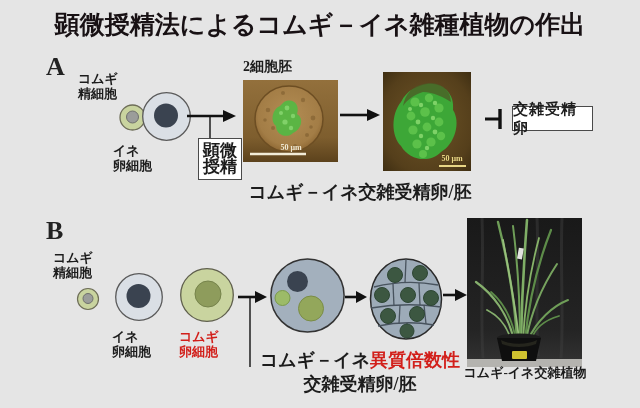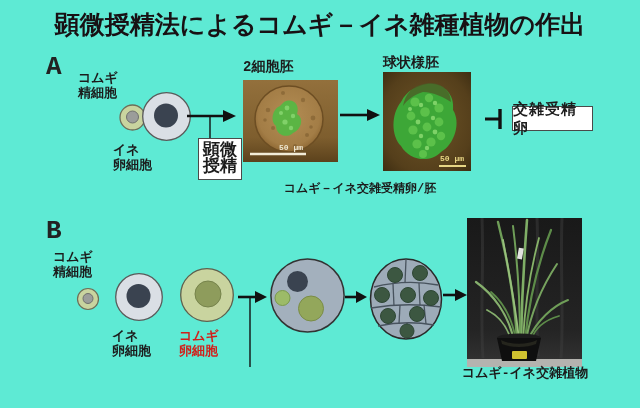--- a/index.html
+++ b/index.html
@@ -1,29 +1,29 @@
 <!DOCTYPE html>
 <html><head>
 <meta charset="utf-8">
 <style>
   html,body{margin:0;padding:0;background:#fff;}
   #canvas{
-    position:relative;width:640px;height:408px;background:#5eead4;overflow:hidden;
-    font-family:Liberation Mono, monospace;color:#1a1a1a;
+    position:relative;width:640px;height:408px;background:#e5e5e5;overflow:hidden;
+    font-family:Liberation Serif, serif;color:#1a1a1a;
   }
   .abs{position:absolute;}
   .title{
     left:0;top:8px;width:640px;text-align:center;
     font-size:25px;font-weight:800;letter-spacing:0px;color:#181114;white-space:nowrap;
   }
   .panel-letter{font-size:26px;font-weight:700;color:#222;}
   .cell-label{font-size:13px;font-weight:700;line-height:15px;text-align:left;color:#1c1c1c;}
   .cell-label.red{color:#d21f1a;}
   .photo-title{font-size:14px;font-weight:700;text-align:left;color:#1c1c1c;white-space:nowrap;}
-  .caption{font-size:12px;font-weight:700;text-align:center;color:#1c1c1c;white-space:nowrap;}
+  .caption{font-size:18px;font-weight:700;text-align:center;color:#1c1c1c;white-space:nowrap;}
   .caption .red{color:#d21f1a;}
   .plant-caption{font-size:13px;font-weight:700;text-align:center;color:#1c1c1c;white-space:nowrap;}
   .box{
     background:#fff;border:1.5px solid #4a4a4a;display:flex;flex-direction:column;
     align-items:center;justify-content:center;box-sizing:border-box;
   }
   .box .bl{font-size:17px;font-weight:700;line-height:16px;color:#1c1c1c;}
   .arrest{font-size:15px;font-weight:700;letter-spacing:1px;color:#1c1c1c;
     display:flex;align-items:center;justify-content:center;}
   svg{display:block;}
@@ -106,21 +106,20 @@
     </g>
     <line x1="7" y1="74" x2="63" y2="74" stroke="#f2ecd8" stroke-width="2.6"></line>
     <text x="48" y="70" font-size="8" font-weight="700" fill="#efe8d2" text-anchor="middle">50 μm</text>
   </svg>
 
   <svg class="abs" style="left:338px;top:107px;" width="44" height="16" viewBox="0 0 44 16">
     <line x1="2" y1="8" x2="30" y2="8" stroke="#111" stroke-width="2.6"></line>
     <polygon points="29,2 42,8 29,14" fill="#111"></polygon>
   </svg>
 
-  <div class="abs photo-title" style="left:383px;top:54px;width:88px;">球状様胚</div>
 
   <svg class="abs" style="left:383px;top:72px;" width="88" height="99" viewBox="0 0 88 99">
     <defs>
       <radialGradient id="pa2bg" cx="0.5" cy="0.5" r="0.75">
         <stop offset="0" stop-color="#6e5527"></stop>
         <stop offset="0.7" stop-color="#553f1b"></stop>
         <stop offset="1" stop-color="#392a10"></stop>
       </radialGradient>
     </defs>
     <rect width="88" height="99" fill="url(#pa2bg)"></rect>
@@ -274,16 +273,20 @@
       <path d="M44,122 C40,108 32,98 20,92" stroke="#86b06d" stroke-width="1.8"></path>
       <path d="M64,122 C68,110 78,102 92,98" stroke="#5d8c49" stroke-width="1.8"></path>
     </g>
     <rect x="51" y="30" width="5" height="11" fill="#e3e3e0" transform="rotate(10 53 35)"></rect>
     <ellipse cx="52" cy="120" rx="22" ry="4.5" fill="#1c1c1c"></ellipse>
     <path d="M30,120 L74,120 L69,143 L35,143 Z" fill="#0f0f0f"></path>
     <path d="M34,122 C44,127 60,127 70,122 L69,126 C60,130 44,130 35,126 Z" fill="#2b2b20" opacity="0.8"></path>
     <rect x="45" y="133" width="15" height="8" rx="1" fill="#cfc230"></rect>
   </svg>
 
+  <div class="abs caption" style="left:250px;top:348px;width:220px;">
+    <div><span>コムギ－イネ</span><span class="red">異質倍数性</span></div>
+    <div>交雑受精卵/胚</div>
+  </div>
 
   <div class="abs plant-caption" style="left:455px;top:364px;width:140px;">コムギ-イネ交雑植物</div>
 
 </div>
 
 </body></html>

